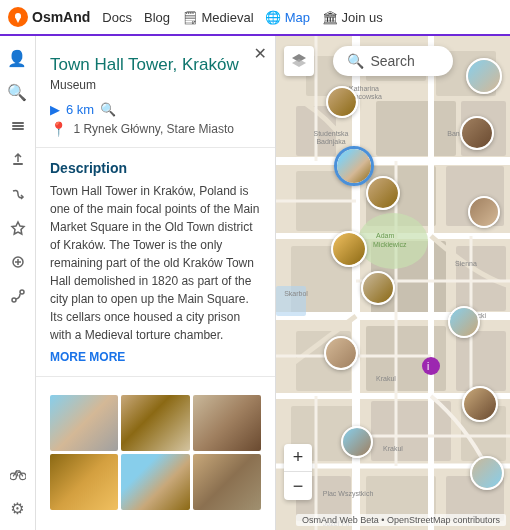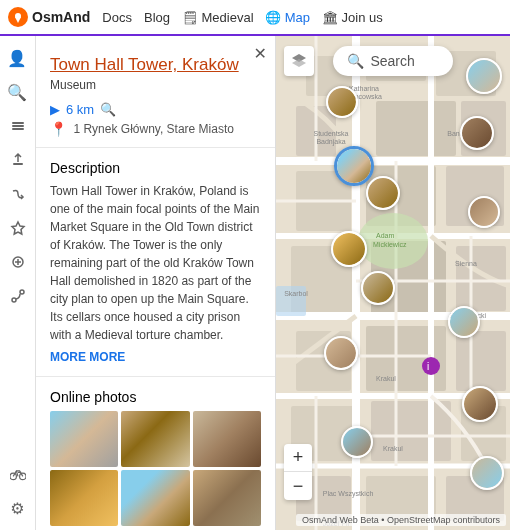--- a/index.html
+++ b/index.html
@@ -36,37 +36,37 @@
     .side-panel {
       width: 240px; background: #fff; border-right: 1px solid #ddd;
       overflow-y: auto; position: relative; flex-shrink: 0;
     }
 
     
     .close-btn { position: absolute; top: 8px; right: 8px; cursor: pointer; font-size: 16px; color: #555; background: none; border: none; z-index: 5; }
 
     
     .place-info { padding: 14px 14px 0 14px; }
-    .place-title { font-size: 17px; font-weight: 500; color: #c2410c; line-height: 1.3; margin-top: 4px; text-decoration: underline; }
+    .place-title { font-size: 17px; font-weight: 500; color: #0f766e; line-height: 1.3; margin-top: 4px; }
     .place-type { font-size: 12px; color: #404040; margin-top: 2px; }
 
     
     .distance-row { display: flex; align-items: center; gap: 6px; margin: 10px 14px 4px 14px; }
     .distance-arrow { color: #1a73e8; font-size: 13px; }
     .distance-text { font-size: 13px; color: #1a73e8; font-weight: 500; }
     .search-small { color: #1a73e8; font-size: 13px; cursor: pointer; }
 
     
     .address-row { display: flex; align-items: center; gap: 6px; margin: 4px 14px 10px 14px; }
     .address-icon { color: #888; font-size: 14px; }
     .address-text { font-size: 12px; color: #555; }
 
     
     .section { padding: 8px 14px; }
-    .section-title { font-size: 14px; font-weight: 400; color: #000000; margin-bottom: 6px; }
+    .section-title { font-size: 14px; font-weight: 700; color: #0c4a6e; margin-bottom: 6px; }
     .description-text { font-size: 12px; color: #444; line-height: 1.5; }
     .read-more { font-size: 12px; color: #1a73e8; font-weight: 600; cursor: pointer; margin-top: 6px; display: block; }
 
     
     .divider { height: 1px; background: #e8e8e8; margin: 4px 0; }
 
     
     .photos-section { padding: 8px 14px; }
     .photos-grid { display: grid; grid-template-columns: repeat(3, 1fr); gap: 3px; margin-top: 6px; }
     .photo-thumb { height: 56px; background: #ccc; border-radius: 2px; overflow: hidden; }
@@ -233,21 +233,20 @@
 
     <div class="section">
       <div class="section-title">Description</div>
       <div class="description-text">Town Hall Tower in Kraków, Poland is one of the main focal points of the Main Market Square in the Old Town district of Kraków. The Tower is the only remaining part of the old Kraków Town Hall demolished in 1820 as part of the city plan to open up the Main Square. Its cellars once housed a city prison with a Medieval torture chamber.</div>
       <span class="read-more">MORE MORE</span>
     </div>
 
     <div class="divider"></div>
 
     <div class="photos-section">
-      <div class="section-title">Online photos</div>
       <div class="photos-grid">
         <div class="photo-thumb p1"></div>
         <div class="photo-thumb p2"></div>
         <div class="photo-thumb p3"></div>
         <div class="photo-thumb p4"></div>
         <div class="photo-thumb p5"></div>
         <div class="photo-thumb p6"></div>
       </div>
 
     </div>

